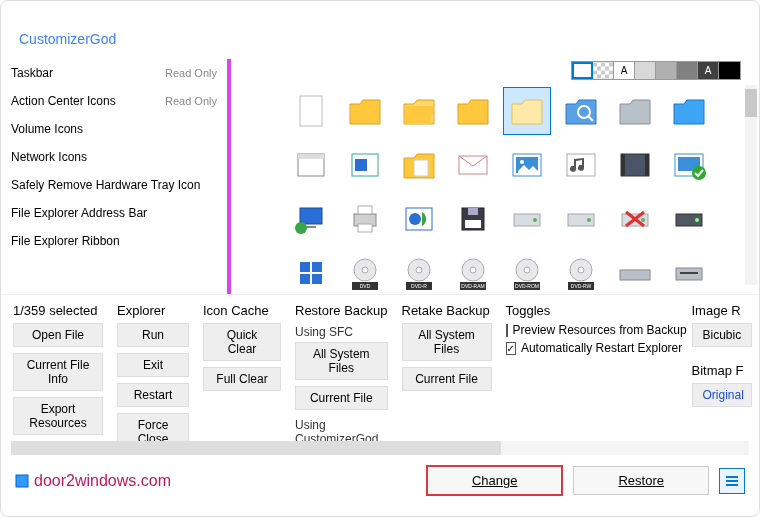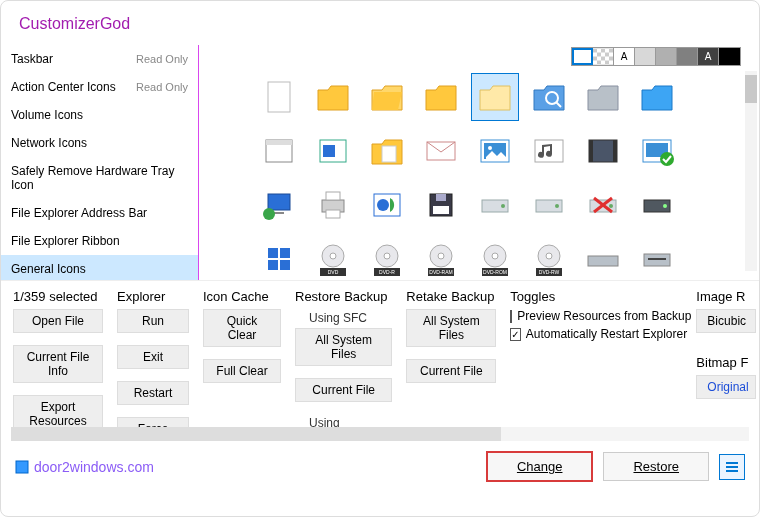--- a/index.html
+++ b/index.html
@@ -1,45 +1,45 @@
 <!DOCTYPE html>
 <html><head>
 <meta charset="utf-8">
 <style>
 * { box-sizing: border-box; margin: 0; padding: 0; }
 body { font-family: "Segoe UI", Tahoma, sans-serif; font-size: 12px; background: #fff; width: 760px; height: 517px; overflow: hidden; border: 1px solid #ddd; border-radius: 8px; }
-.titlebar { padding: 14px 18px 12px 18px; font-size: 16px; color: #a21caf; }
+.titlebar { padding: 14px 18px 12px 18px; font-size: 14px; color: #3b82f6; margin-top: 16px; }
 .main-split { display: flex; height: 236px; border-bottom: 1px solid #eee; }
-.sidebar { width: 198px; overflow-y: auto; border-right: 1px solid #d946ef; }
+.sidebar { width: 230px; overflow-y: auto; border-right: 4px solid #d946ef; }
 .side-item { display: flex; justify-content: space-between; align-items: center; padding: 7px 10px; font-size: 12px; cursor: pointer; }
 .side-item.selected { background: #cce8ff; }
 .side-read { color: #888; font-size: 11px; text-align: right; }
 .icon-pane { flex: 1; position: relative; }
 .swatch-bar { position: absolute; top: 2px; right: 18px; display: flex; border: 1px solid #999; }
 .swatch { width: 21px; height: 17px; border-right: 1px solid #999; display:flex; align-items:center; justify-content:center; font-size:10px; }
 .swatch:last-child { border-right: none; }
 .swatch.sel { border: 2px solid #0078d4; }
 .icon-grid { padding: 28px 14px 4px 56px; display: grid; grid-template-columns: repeat(8, 48px); grid-auto-rows: 48px; gap: 6px 6px; overflow: hidden; height: 100%; }
 .igv { width: 48px; height: 48px; display:flex; align-items:center; justify-content:center; }
 .igv.sel { background: #cce8ff; border: 1px solid #0078d4; }
 .vscroll { position:absolute; right:2px; top:26px; width:12px; height:200px; background:#f3f3f3; }
 .vscroll-thumb { width:12px; height:28px; background:#c8c8c8; margin-top:4px; }
 .lower { padding: 8px 12px 8px 12px; display: flex; gap: 14px; overflow-x: hidden; height: 146px; }
 .col { display:flex; flex-direction:column; }
 .col-head { font-size: 13px; margin-bottom: 5px; white-space:nowrap; }
-.btn { background: #eee; border: 1px solid #ddd; padding: 4px 10px; font-size: 12px; margin-bottom: 12px; cursor:pointer; text-align:center; min-width: 90px; }
-.small-label { font-size: 12px; margin: 2px 0 3px 14px; color:#333; }
+.btn { background: #eee; border: 1px solid #ddd; padding: 4px 10px; font-size: 12px; margin-bottom: 6px; cursor:pointer; text-align:center; min-width: 90px; }
+.small-label { font-size: 12px; margin: 2px 0 3px 0; color:#333; }
 .chk-row { display:flex; align-items:center; gap:5px; font-size:12px; margin-bottom:4px; white-space:nowrap; }
 .chk { width:13px; height:13px; border:1px solid #555; display:inline-flex; align-items:center; justify-content:center; font-size:10px; }
 .hscroll { height: 14px; margin: 0 10px; background:#f4f4f4; position:relative; }
 .hscroll-thumb { position:absolute; left:0; top:0; width:490px; height:14px; background:#ddd; }
 .footer { display:flex; align-items:center; justify-content:space-between; padding: 10px 14px; }
-.link { color:#8b5cf6; text-decoration:none; font-size:14px; display:flex; align-items:center; gap:5px; }
+.link { color:#be185d; text-decoration:none; font-size:16px; display:flex; align-items:center; gap:5px; }
 .foot-btns { display:flex; gap:10px; align-items:center; }
-.fbtn { padding: 6px 29px; font-size:13px; background:#f7f7f7; border:1px solid #ccc; cursor:pointer; }
+.fbtn { padding: 6px 44px; font-size:13px; background:#f7f7f7; border:1px solid #ccc; cursor:pointer; }
 .fbtn.primary { border: 2px solid #d83b3b; }
 .iconbtn { width:26px; height:26px; border:1px solid #0078d4; display:flex; align-items:center; justify-content:center; background:#eaf4ff; color:#0078d4; }
 .underline-accel { text-decoration: underline; text-decoration-thickness:1px; }
 .disabled { color:#1d4ed8; }
 svg { display:block; }
 </style>
 </head>
 <body>
 
 <div class="titlebar">CustomizerGod</div>
@@ -61,23 +61,20 @@
         <span>Network Icons</span>
       </div>
       <div class="side-item">
         <span>Safely Remove Hardware Tray Icon</span>
       </div>
       <div class="side-item">
         <span>File Explorer Address Bar</span>
       </div>
       <div class="side-item">
         <span>File Explorer Ribbon</span>
-      </div>
-      <div class="side-item selected">
-        <span>General Icons</span>
       </div>
     </div>
   <div class="icon-pane">
     <div class="swatch-bar" id="swatches">
         <div class="swatch sel" style="background: rgb(255, 255, 255);"></div>
         <div class="swatch" style="background: repeating-conic-gradient(rgb(204, 204, 204) 0deg, rgb(204, 204, 204) 25%, rgb(255, 255, 255) 0deg, rgb(255, 255, 255) 50%) 0px center / 8px 8px;"></div>
         <div class="swatch" style="background: rgb(255, 255, 255);">A</div>
         <div class="swatch" style="background: rgb(216, 216, 216);"></div>
         <div class="swatch" style="background: rgb(176, 176, 176);"></div>
         <div class="swatch" style="background: rgb(128, 128, 128);"></div>

